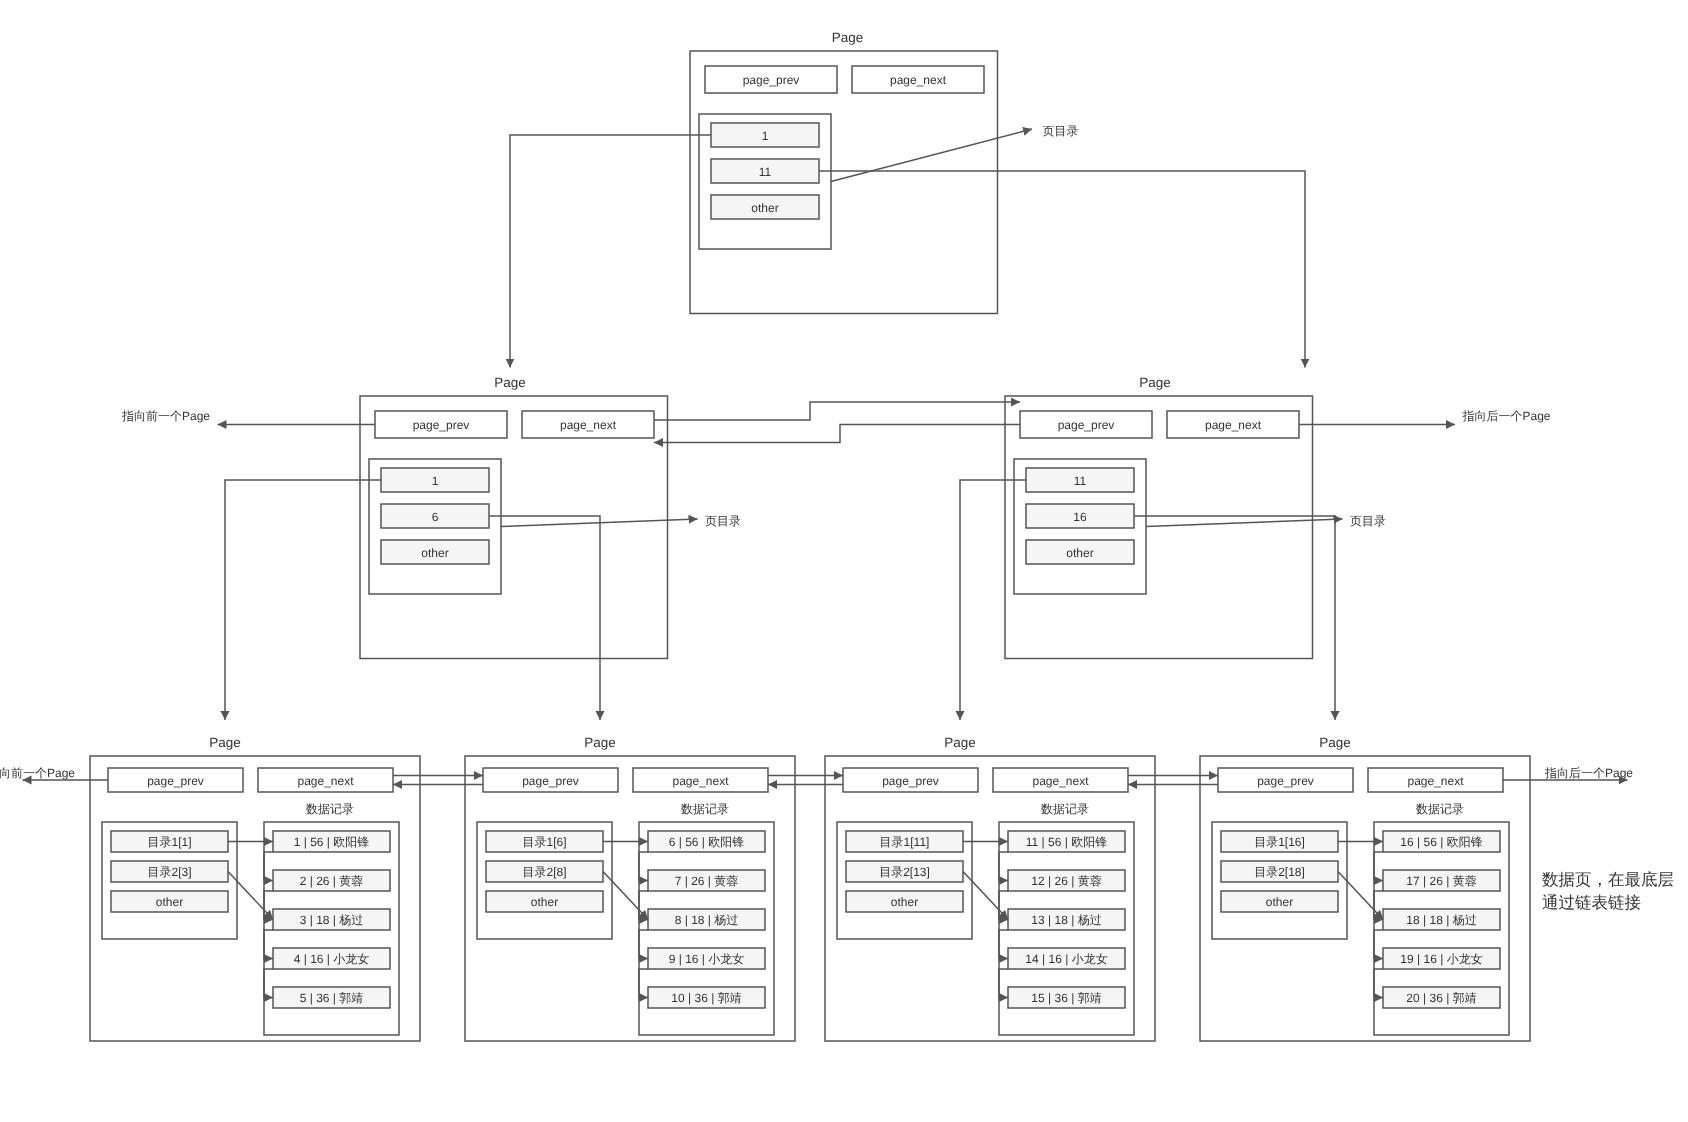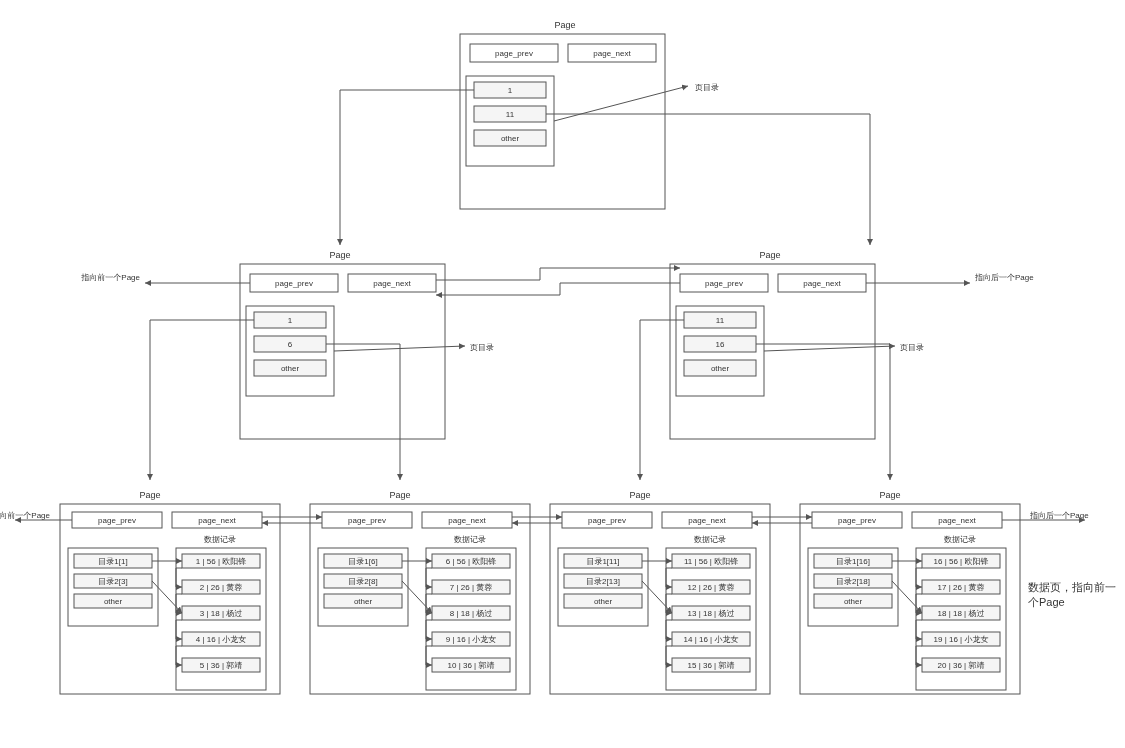--- a/index.html
+++ b/index.html
@@ -245,16 +245,16 @@
 <line x1="1002" y1="520" x2="1085" y2="520" class="arrow" marker-end="url(#ah)"></line>
 
 <line x1="262" y1="517" x2="322" y2="517" class="arrow" marker-end="url(#ah)"></line>
 <line x1="322" y1="523" x2="262" y2="523" class="arrow" marker-end="url(#ah)"></line>
 <line x1="512" y1="517" x2="562" y2="517" class="arrow" marker-end="url(#ah)"></line>
 <line x1="562" y1="523" x2="512" y2="523" class="arrow" marker-end="url(#ah)"></line>
 <line x1="752" y1="517" x2="812" y2="517" class="arrow" marker-end="url(#ah)"></line>
 <line x1="812" y1="523" x2="752" y2="523" class="arrow" marker-end="url(#ah)"></line>
 
 <foreignObject x="1028" y="580" width="90" height="80">
-  <div xmlns="http://www.w3.org/1999/xhtml" style="font-size:11px;color:#333;line-height:1.4">数据页，指向前一个Page</div>
+  <div xmlns="http://www.w3.org/1999/xhtml" style="font-size:11px;color:#333;line-height:1.4">数据页，在最底层通过链表链接</div>
 </foreignObject>
 
 </svg>
 
 </body></html>

